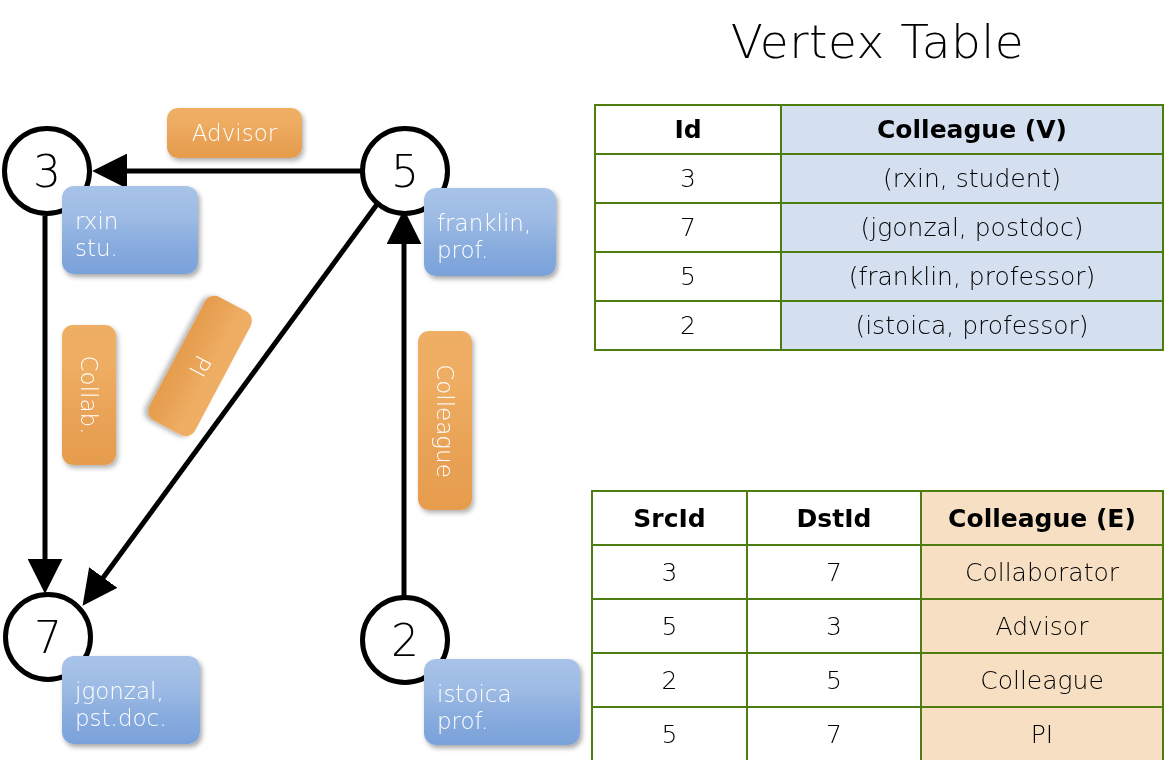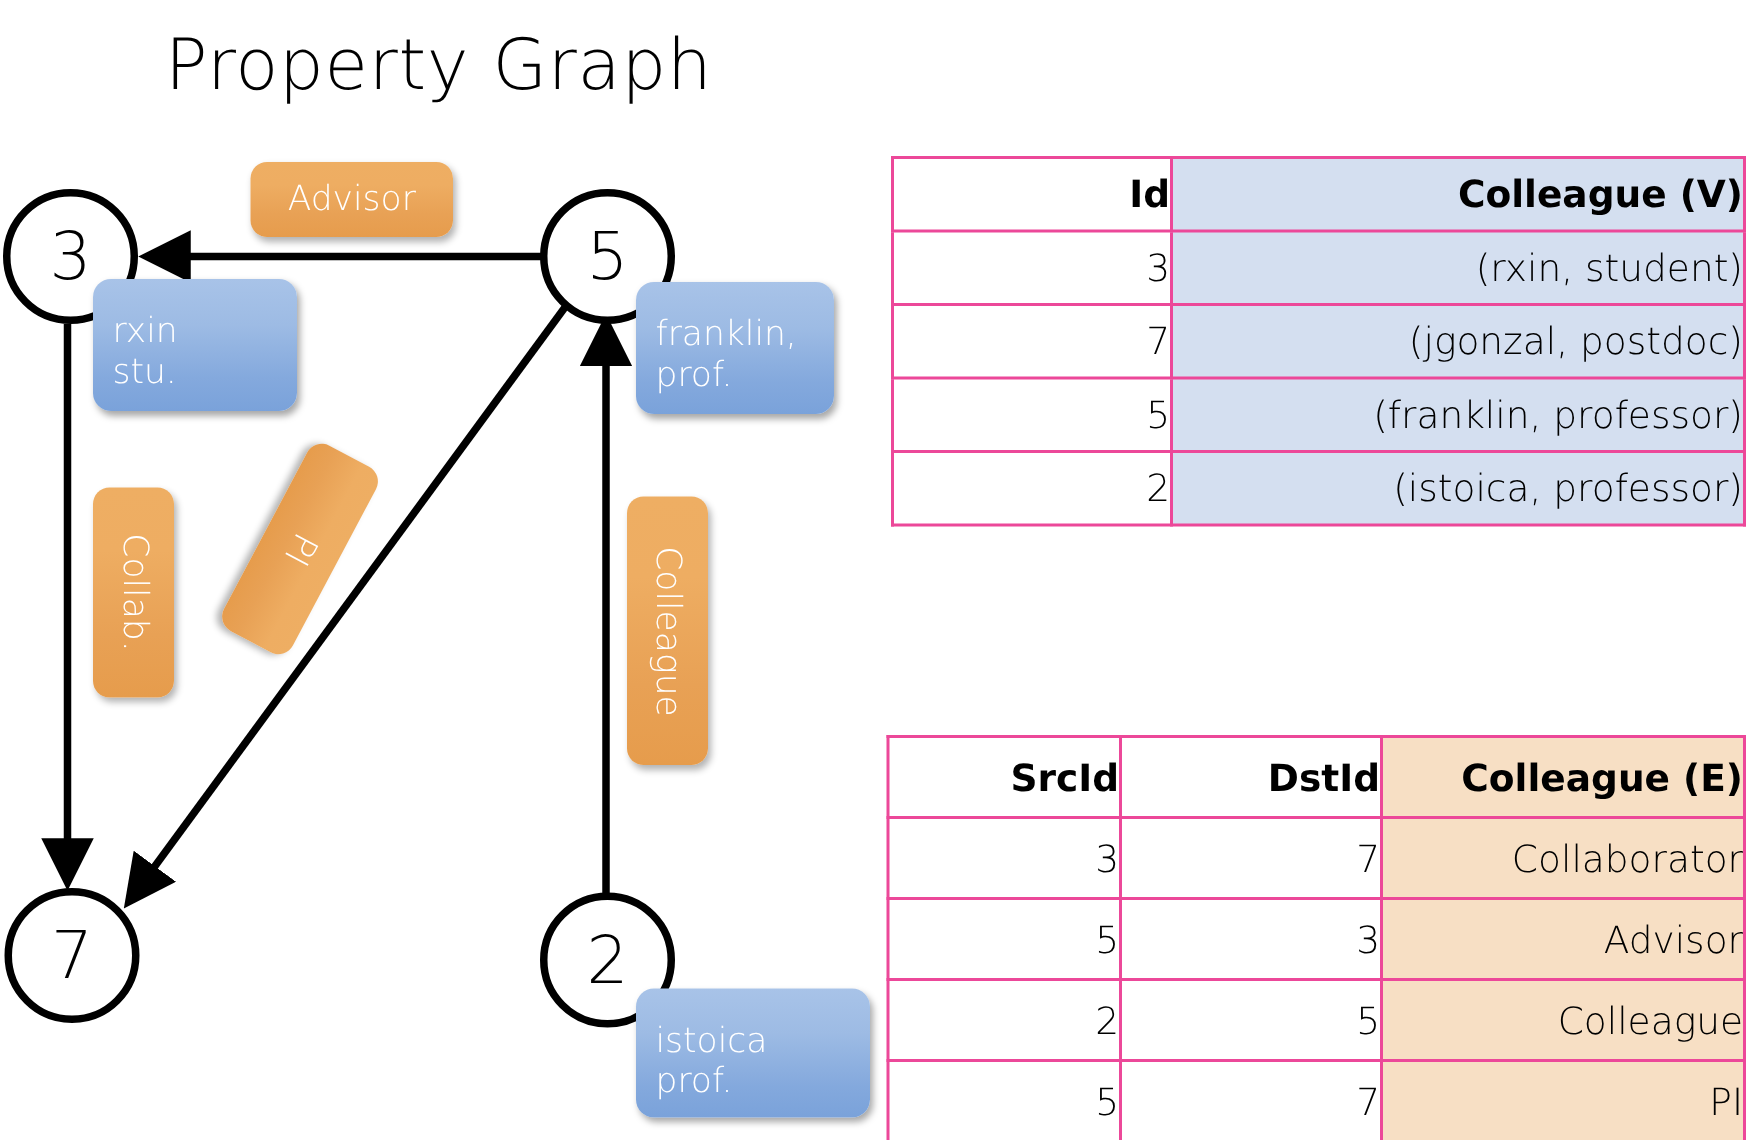--- a/index.html
+++ b/index.html
@@ -104,22 +104,22 @@
 
   
   .tbl {
     position: absolute;
     border-collapse: collapse;
     font-family: "DejaVu Sans", sans-serif;
     font-weight: 300;
     table-layout: fixed;
   }
   .tbl td, .tbl th {
-    border: 2px solid #ec4899;
-    text-align: right;
+    border: 2px solid #4d7c0f;
+    text-align: center;
     font-weight: 300;
     font-size: 25px;
     color: #000;
     padding: 0;
     height: 47px;
     -webkit-font-smoothing: antialiased;
   }
   .tbl th {
     font-weight: bold;
     font-size: 25px;
@@ -135,22 +135,22 @@
   #edge-table col.c-dst  { width: 174px; }
   #edge-table col.c-prop { width: 242px; }
   #edge-table th.hdr-prop, #edge-table td.cell-prop { background: #f7dfc4; }
   #edge-table td, #edge-table th { height: 52px; }
 </style>
 </head>
 <body>
 
 <div id="page">
 
-  <div class="big-title" id="title-property-graph">Property Graph</div>
-
+
+  <div class="big-title" id="title-vertex-table">Vertex Table</div>
 
 
   <div id="graph-panel">
 
     <svg id="graph-svg" viewBox="0 0 585 760">
       <defs>
         <marker id="arrow" viewBox="0 0 12 12" refX="10" refY="6" markerWidth="7" markerHeight="7" orient="auto-start-reverse">
           <path d="M 0 0 L 12 6 L 0 12 z" fill="#000"></path>
         </marker>
       </defs>
@@ -183,20 +183,24 @@
     <div class="prop-box" style="left:62px; top:186px; width:136px; height:88px;">
       <div>rxin</div>
       <div>stu.</div>
     </div>
 
     <div class="prop-box" style="left:424px; top:188px; width:132px; height:88px;">
       <div>franklin,</div>
       <div>prof.</div>
     </div>
 
+    <div class="prop-box" style="left:62px; top:656px; width:138px; height:88px;">
+      <div>jgonzal,</div>
+      <div>pst.doc.</div>
+    </div>
 
     <div class="prop-box" style="left:424px; top:659px; width:156px; height:86px;">
       <div>istoica</div>
       <div>prof.</div>
     </div>
 
     <div class="edge-label" style="left:167px; top:108px; width:135px; height:50px;">
       <span>Advisor</span>
     </div>
 

